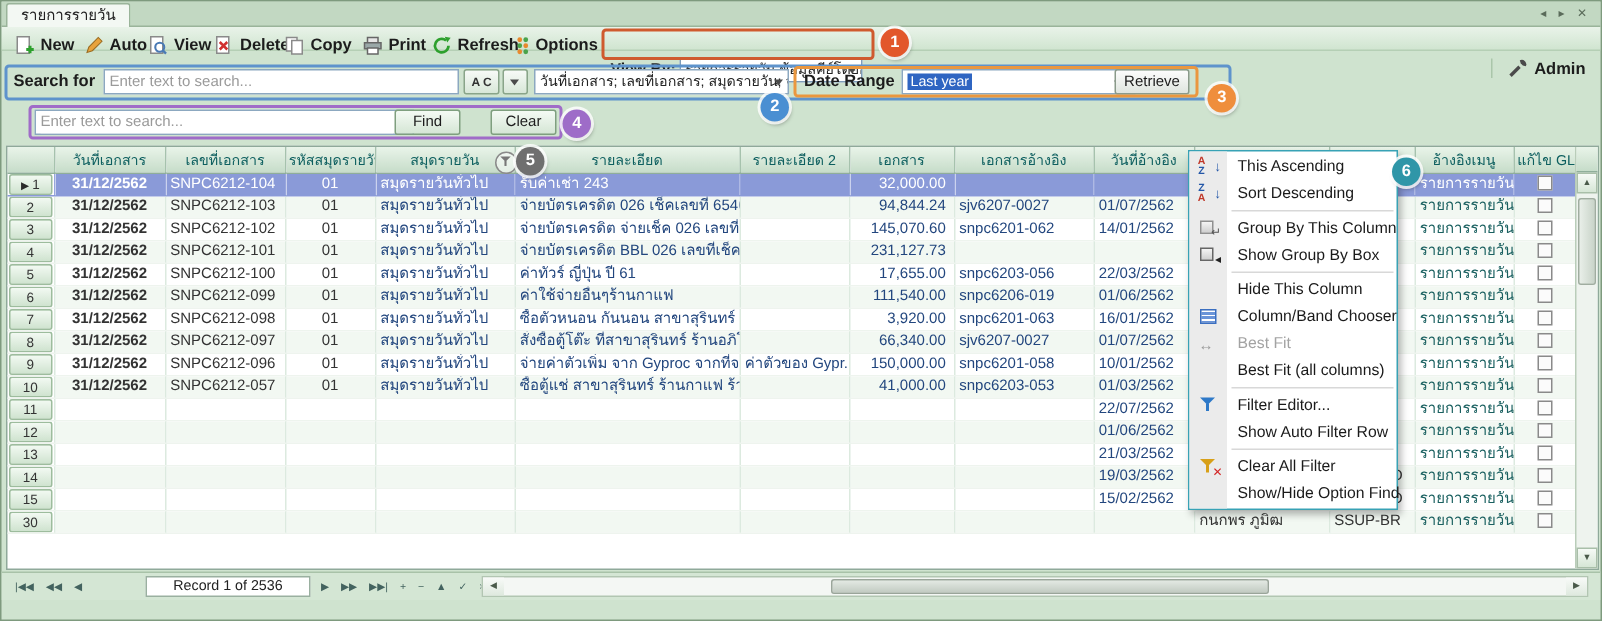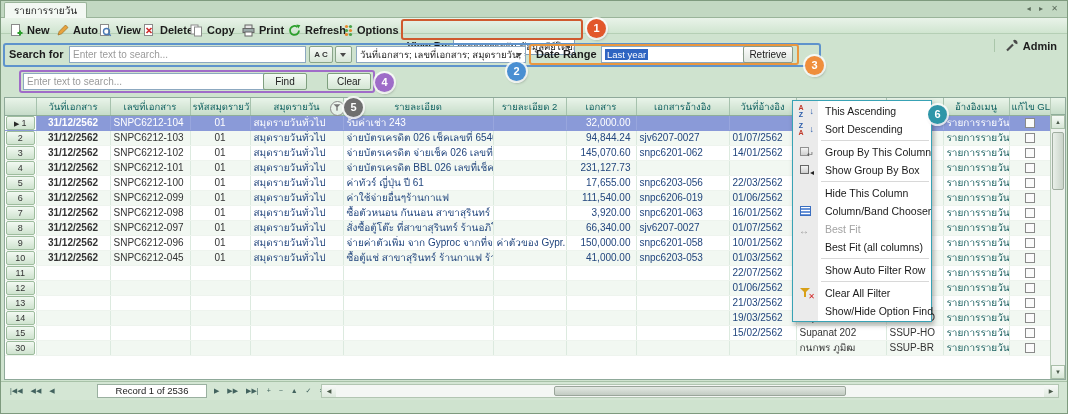--- a/index.html
+++ b/index.html
@@ -485,21 +485,21 @@
             <td class="c-menu">รายการรายวัน</td>
             <td class="c-gl">
               <span class="chk"></span></td>
           </tr>
 
           <tr>
             <td class="c-num">
               <span class="num-btn"><span>10</span></span>
             </td>
             <td class="c-date">31/12/2562</td>
-            <td class="c-doc">SNPC6212-045</td>
+            <td class="c-doc">SNPC6212-057</td>
             <td class="c-code">01</td>
             <td>สมุดรายวันทั่วไป</td>
             <td>ซื้อตู้แช่ สาขาสุรินทร์ ร้านกาแฟ ร้านสุรินทร์เ...</td>
             <td></td>
             <td class="c-amt">41,000.00</td>
             <td>snpc6203-053</td>
             <td class="c-refdate">01/03/2562</td>
             <td class="c-name"></td>
             <td class="c-branch"></td>
             <td class="c-menu">รายการรายวัน</td>
@@ -678,20 +678,25 @@
         </span>
       <span>Column/Band Chooser</span></div>
     <div class="mitem disabled">
       <span class="mi">
           <i class="bestfit">↔</i>
         </span>
       <span>Best Fit</span></div>
     <div class="mitem">
       <span>Best Fit (all columns)</span></div>
     <div class="msep"></div>
+    <div class="mitem">
+      <span class="mi">
+          <span class="funnel"></span>
+        </span>
+      <span>Filter Editor...</span></div>
     <div class="mitem">
       <span>Show Auto Filter Row</span></div>
     <div class="msep"></div>
     <div class="mitem">
       <span class="mi">
           <span class="funnel amber"></span>
           <i class="clrx">✕</i>
         </span>
       <span>Clear All Filter</span></div>
     <div class="mitem">

